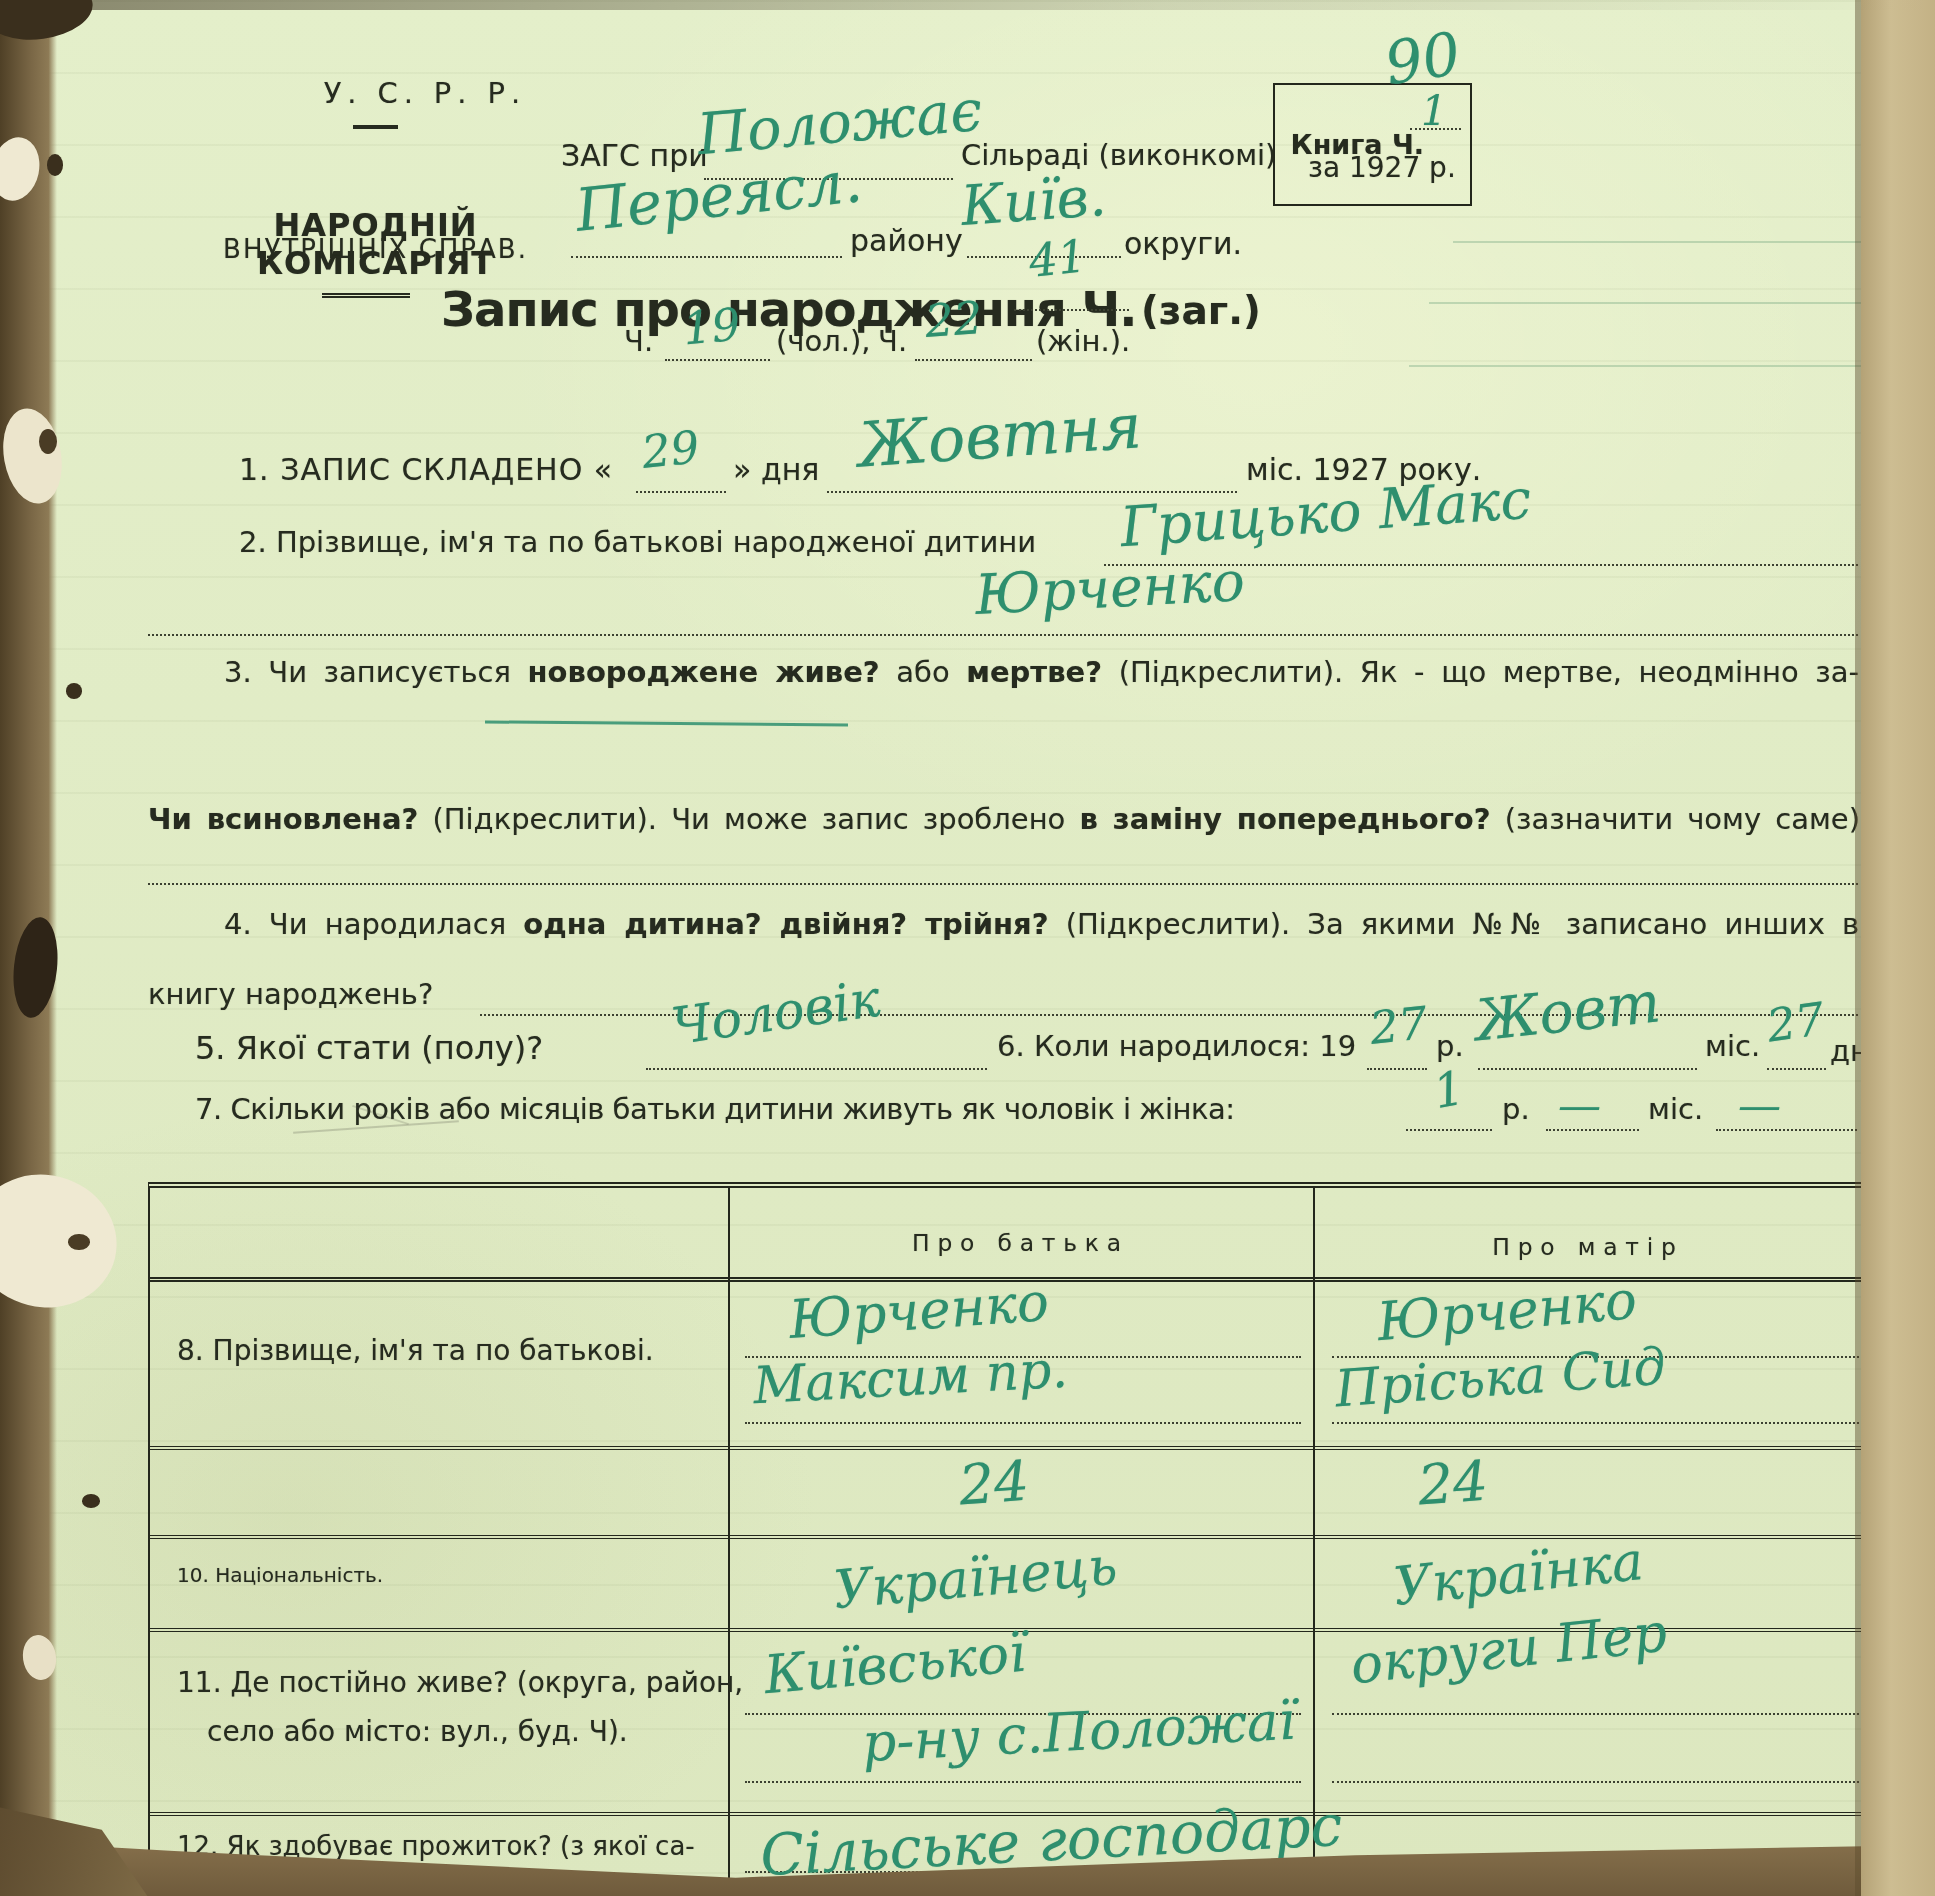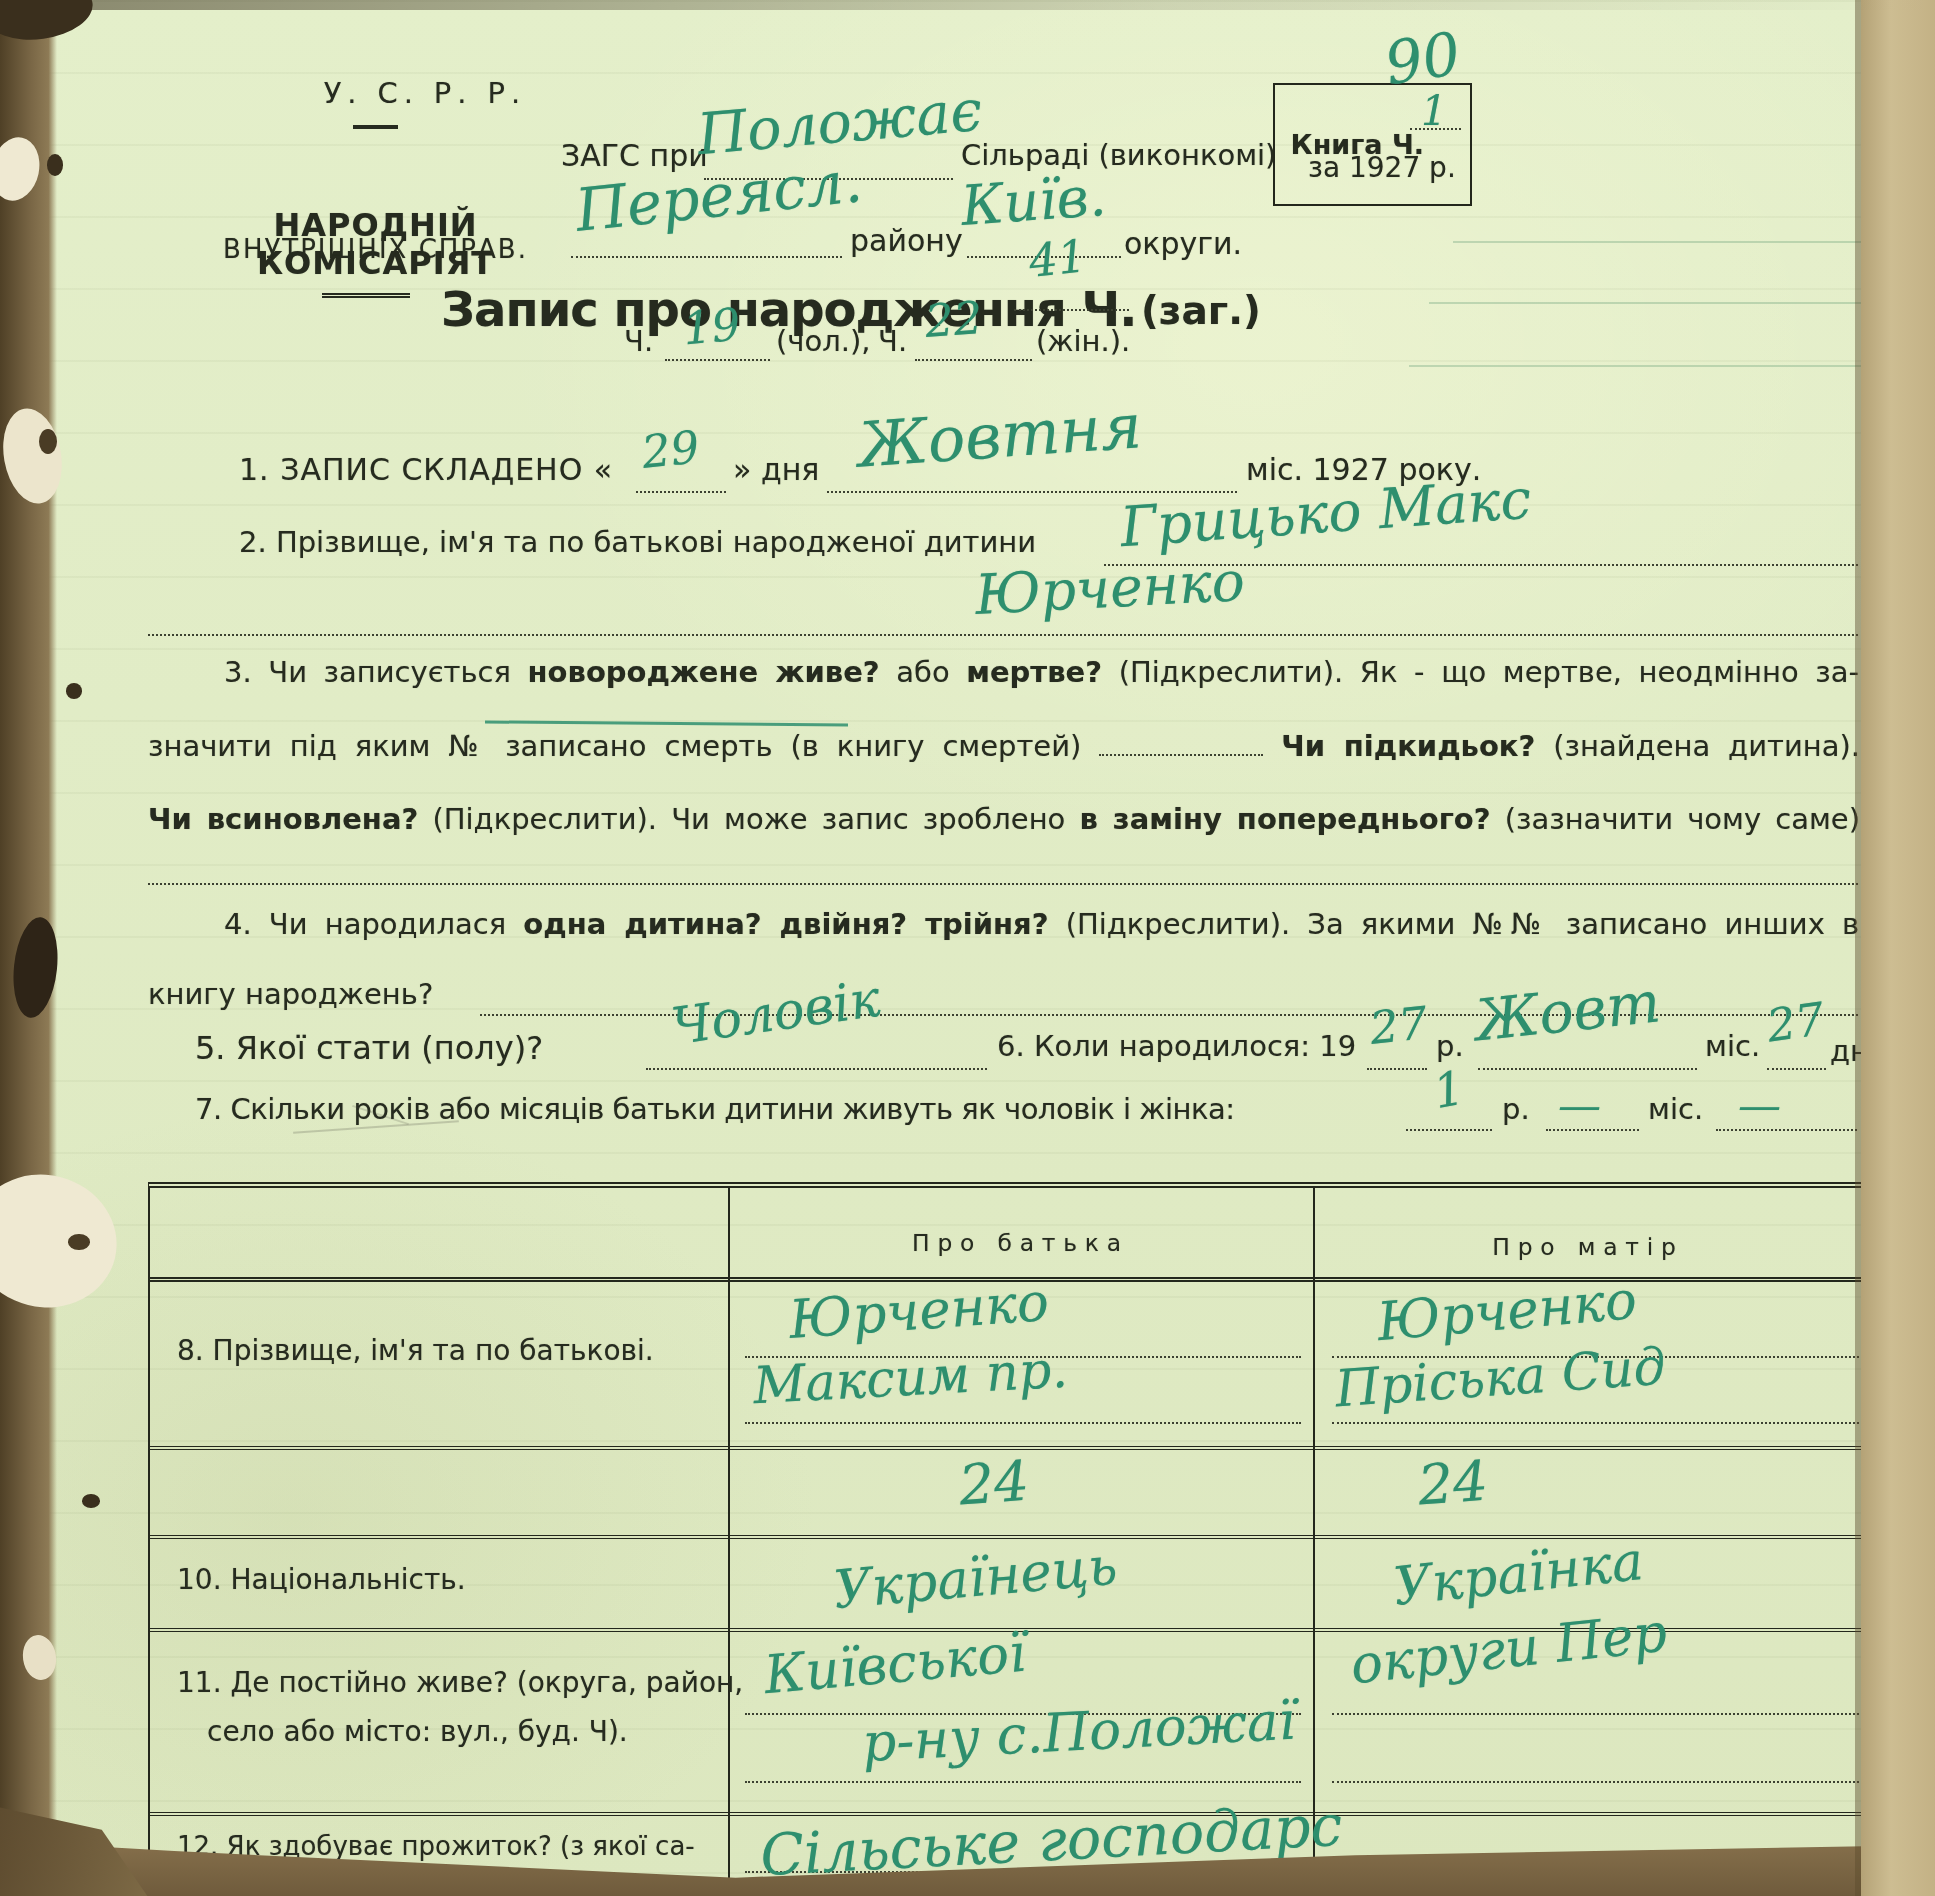--- a/index.html
+++ b/index.html
@@ -92,26 +92,20 @@
   <div class="abs hw" style="left:975px;top:561px;font-size:55px;transform:rotate(-3deg);">Юрченко</div>
 
   <div class="abs print jline" style="left:224px;top:655px;width:1635px;font-size:29px;">
     <span>3. Чи записується</span>
     <span class="b">новороджене  живе?</span>
     <span>або</span>
     <span class="b">мертве?</span>
     <span>(Підкреслити). Як - що мертве, неодмінно за-</span>
   </div>
   <div class="abs" style="left:485px;top:722px;width:363px;height:0;border-top:3.9px solid rgba(46,143,110,.85);transform:rotate(.5deg);"></div>
-  <div class="abs print jline" style="left:148px;top:729px;width:1712px;font-size:29px;">
-    <span>значити  під  яким  №  записано  смерть  (в  книгу  смертей)</span>
-    <span class="dotin" style="width:164px;"></span>
-    <span class="b">Чи підкидьок?</span>
-    <span>(знайдена дитина).</span>
-  </div>
   <div class="abs print jline" style="left:148px;top:802px;width:1712px;font-size:29px;">
     <span class="b">Чи всиновлена?</span>
     <span>(Підкреслити). Чи може запис зроблено</span>
     <span class="b">в заміну попереднього?</span>
     <span>(зазначити чому саме)</span>
   </div>
   <div class="dot" style="left:148px;top:883px;width:1710px;"></div>
 
   <div class="abs print jline" style="left:224px;top:907px;width:1635px;font-size:29px;">
     <span>4. Чи народилася</span>
@@ -166,21 +160,21 @@
     <div class="dot" style="left:595px;top:234px;width:556px;"></div>
     <div class="dot" style="left:1182px;top:234px;width:527px;"></div>
     <div class="abs hw" style="left:639px;top:96px;font-size:53px;transform:rotate(-4deg);">Юрченко</div>
     <div class="abs hw" style="left:603px;top:164px;font-size:51px;transform:rotate(-3deg);">Максим пр.</div>
     <div class="abs hw" style="left:1227px;top:96px;font-size:53px;transform:rotate(-5deg);">Юрченко</div>
     <div class="abs hw" style="left:1185px;top:164px;font-size:51px;transform:rotate(-4deg);">Пріська Сид</div>
 
     <div class="abs hw" style="left:809px;top:268px;font-size:55px;transform:rotate(-4deg);">24</div>
     <div class="abs hw" style="left:1268px;top:268px;font-size:55px;transform:rotate(-4deg);">24</div>
 
-    <div class="abs print" style="left:27px;top:375px;font-size:28px;">10. Національність.</div>
+    <div class="abs print" style="left:27px;top:375px;font-size:20px;">10. Національність.</div>
     <div class="abs hw" style="left:683px;top:363px;font-size:53px;transform:rotate(-5deg);">Українець</div>
     <div class="abs hw" style="left:1243px;top:359px;font-size:53px;transform:rotate(-6deg);">Українка</div>
 
     <div class="abs print" style="left:27px;top:478px;font-size:28px;">11. Де постійно живе? (округа, район,</div>
     <div class="abs print" style="left:57px;top:527px;font-size:28px;">село або місто: вул., буд. Ч).</div>
     <div class="dot" style="left:595px;top:525px;width:556px;"></div>
     <div class="dot" style="left:1182px;top:525px;width:527px;"></div>
     <div class="dot" style="left:595px;top:593px;width:556px;"></div>
     <div class="dot" style="left:1182px;top:593px;width:527px;"></div>
     <div class="abs hw" style="left:614px;top:449px;font-size:53px;transform:rotate(-5deg);">Київської</div>

